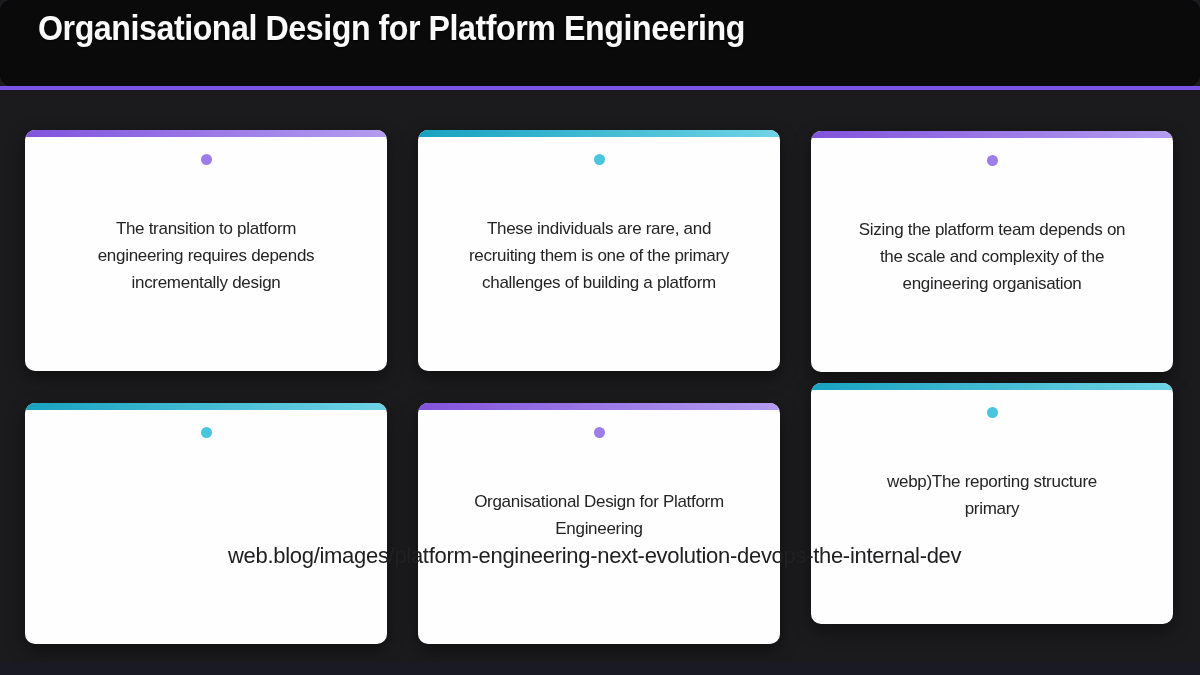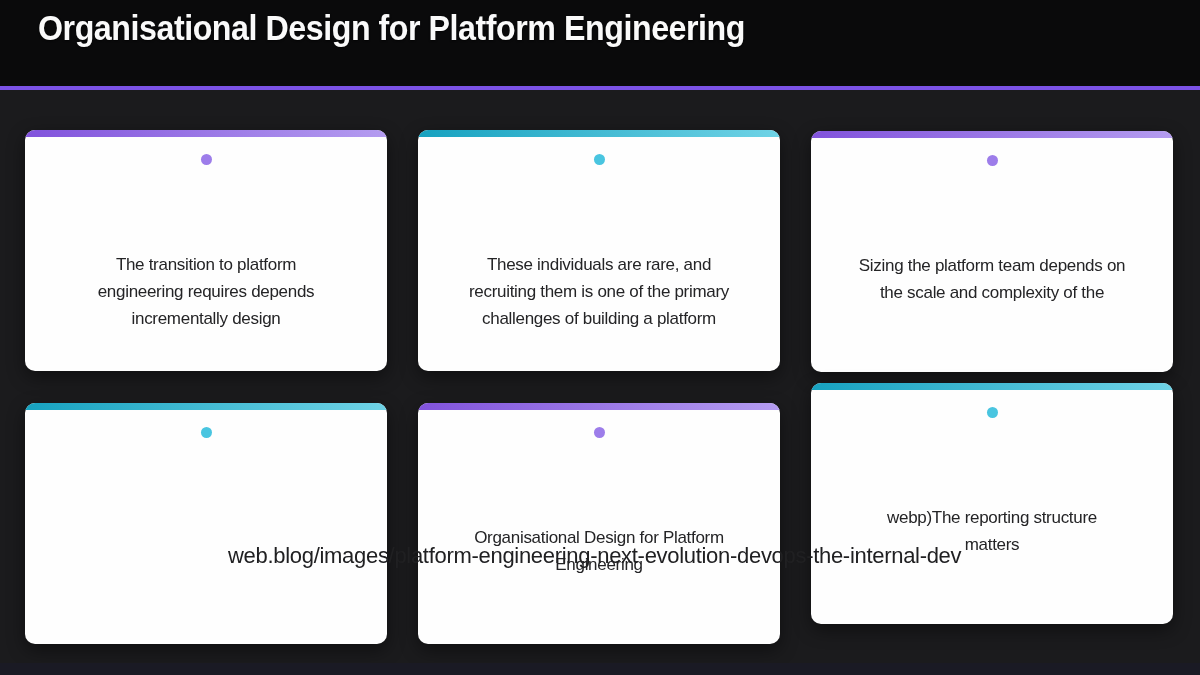--- a/index.html
+++ b/index.html
@@ -16,20 +16,21 @@
     width: 1200px;
     height: 675px;
     background: #1b1b1d;
   }
   .header {
     position: absolute;
     top: 0; left: 0;
     width: 1200px;
     height: 86px;
     background: #0a0a0b;
+    border-radius: 11px;
   }
   .page-title {
     position: absolute;
     left: 38px;
     top: 8px;
     color: #fafafa;
     font-size: 35px;
     font-weight: 700;
     letter-spacing: -0.5px;
     transform: scaleX(0.92);
@@ -75,21 +76,20 @@
   .card-text {
     position: absolute;
     top: 85px;
     left: 0;
     width: 100%;
     text-align: center;
     color: #242426;
     font-size: 17px;
     line-height: 27px;
     letter-spacing: -0.3px;
-    margin-top: 36px;
   }
   .card-text .line {
     white-space: nowrap;
   }
   .overflow-text {
     position: absolute;
     top: 542px;
     left: 228px;
     height: 27px;
     line-height: 27px;
@@ -137,40 +137,41 @@
           <div class="line">recruiting them is one of the primary</div>
           <div class="line">challenges of building a platform</div>
         </div>
       </div>
       <div class="card" style="left: 811px; top: 131px;">
         <div class="card-topbar purple"></div>
         <div class="card-dot purple"></div>
         <div class="card-text">
           <div class="line">Sizing the platform team depends on</div>
           <div class="line">the scale and complexity of the</div>
+          <div class="line">engineering organisation</div>
         </div>
       </div>
       <div class="card" style="left: 25px; top: 403px;">
         <div class="card-topbar teal"></div>
         <div class="card-dot teal"></div>
       </div>
       <div class="card" style="left: 418px; top: 403px;">
         <div class="card-topbar purple"></div>
         <div class="card-dot purple"></div>
         <div class="card-text">
           <div class="line">Organisational Design for Platform</div>
           <div class="line">Engineering</div>
         </div>
       </div>
       <div class="card" style="left: 811px; top: 383px; text-decoration: underline;">
         <div class="card-topbar teal"></div>
         <div class="card-dot teal"></div>
         <div class="card-text">
           <div class="line">webp)The reporting structure</div>
-          <div class="line">matters</div>
+          <div class="line">primary</div>
         </div>
       </div>
     </div>
 
   <div class="overflow-text">web.blog/images/platform-engineering-next-evolution-devops-the-internal-dev</div>
 
   <div class="footer-strip"></div>
 
 </div>
 

